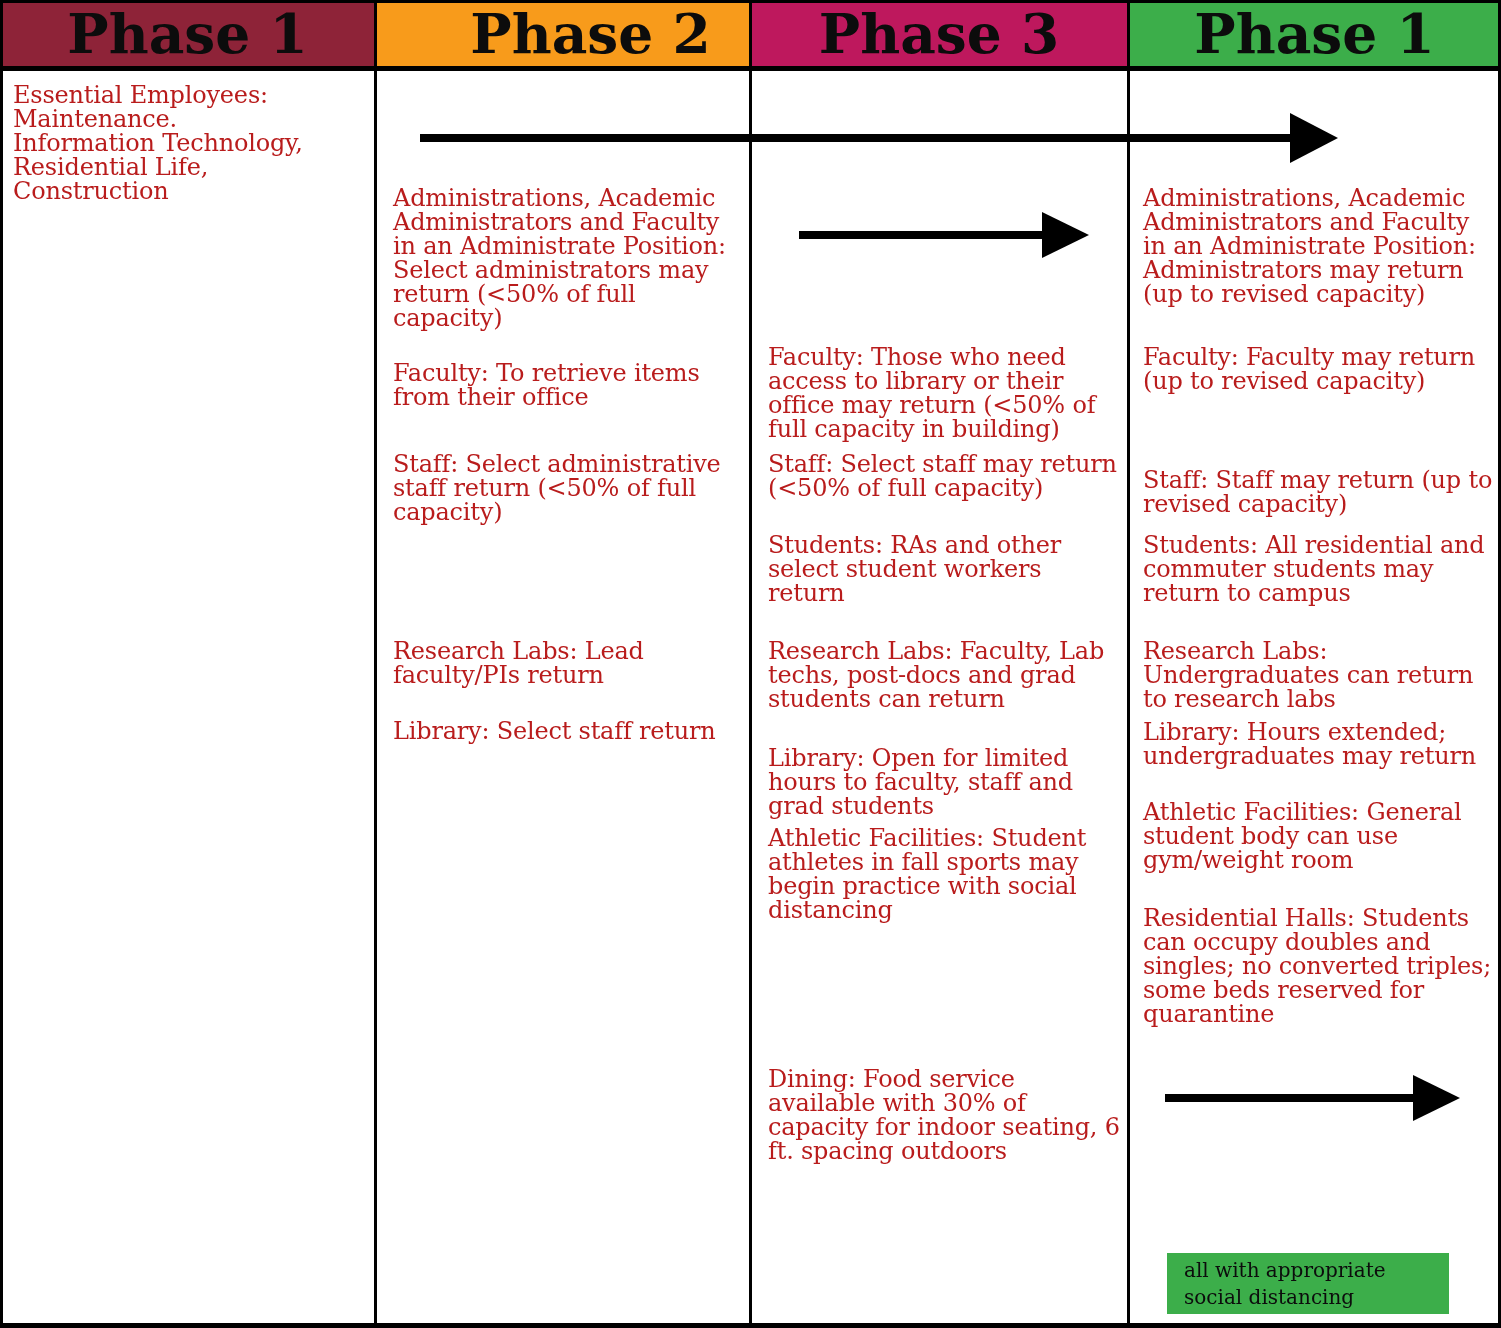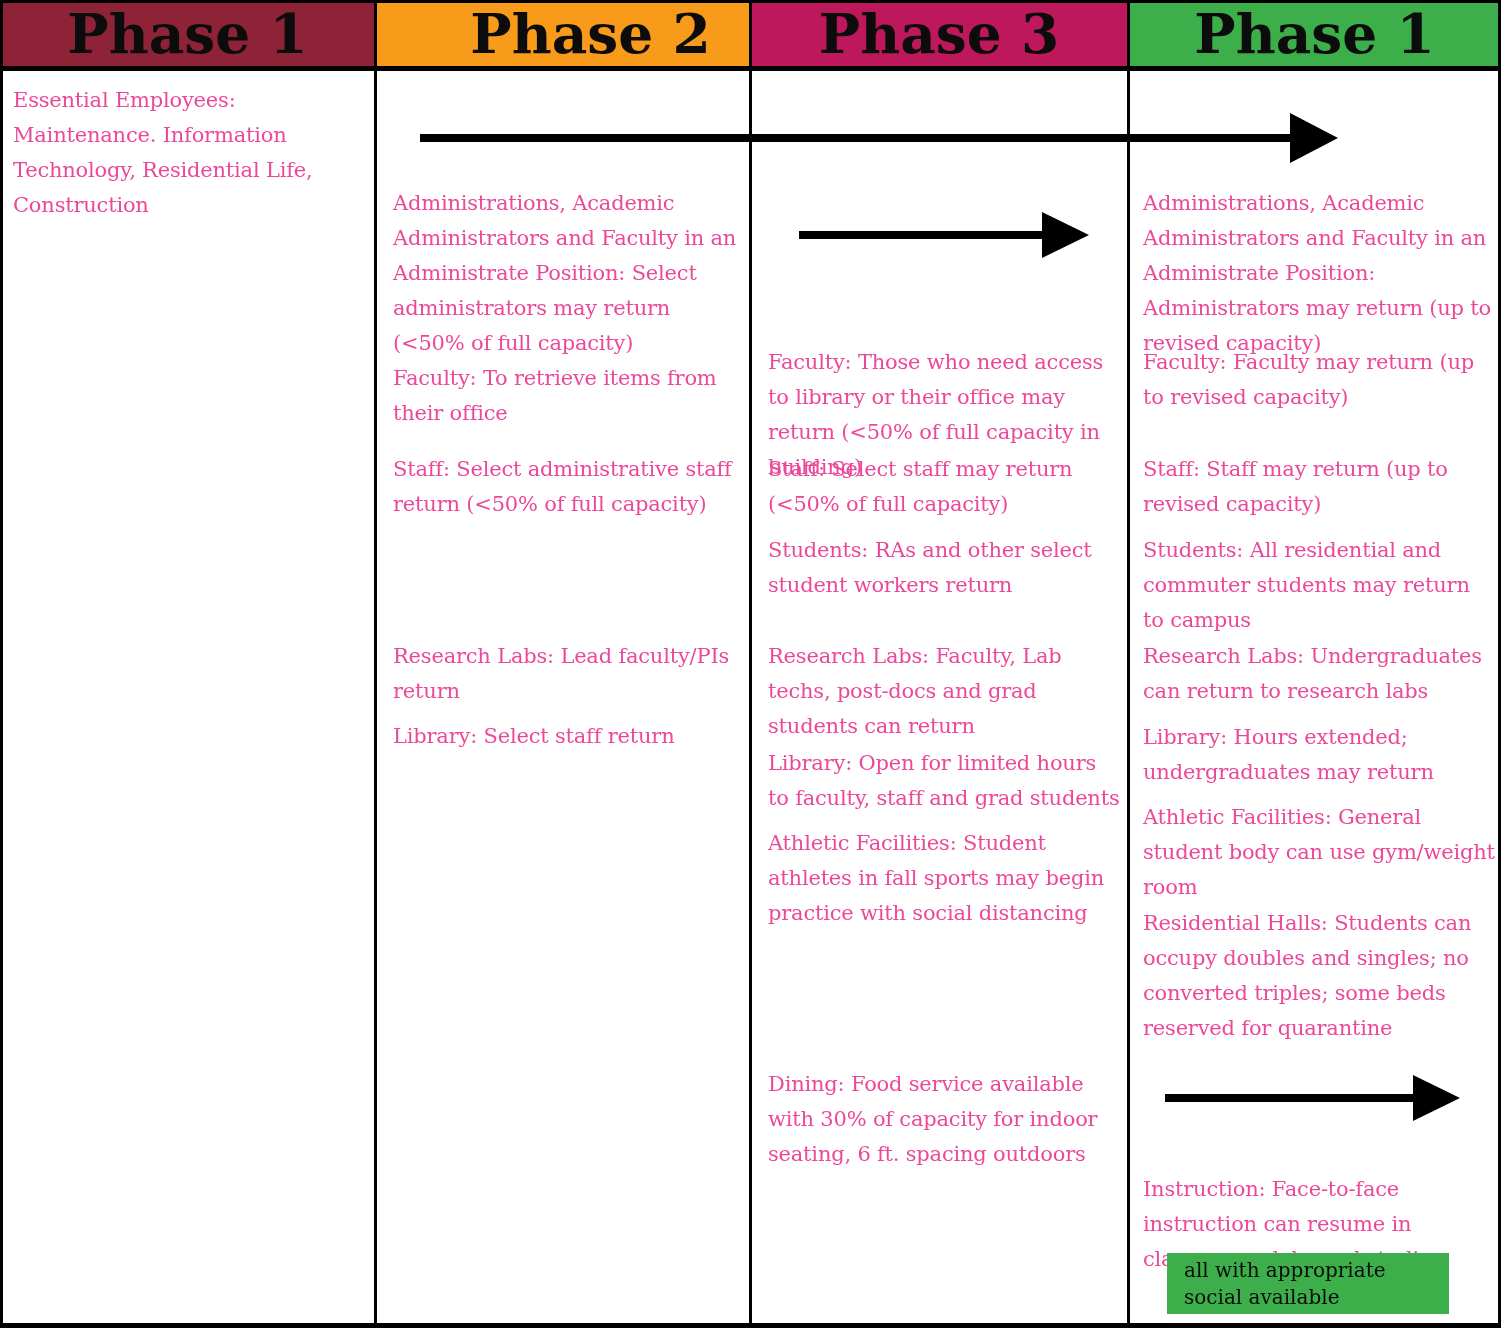--- a/index.html
+++ b/index.html
@@ -18,21 +18,21 @@
   .header-cell {
     position:absolute; top:0; height:66px; border-bottom:5px solid #000;
     display:flex; align-items:center; justify-content:center;
     font-weight:bold; font-size:55px; color:#0c0c0c; z-index:1;
   }
   .hc-1 { left:0; width:375px; }
   .hc-2 { left:375px; width:375px;padding-left:28px; }
   .hc-3 { left:750px; width:378px; }
   .hc-4 { left:1128px; width:373px; }
   .para {
-    position:absolute; font-size:21px; line-height:35px; color:#ec4899;
+    position:absolute; font-size:24px; line-height:24px; color:#b91c1c;
     letter-spacing:-0.2px;
   }
   .c1 { left:13px;  width:300px; }
   .c2 { left:393px; width:346px; }
   .c3 { left:768px; width:352px; }
   .c4 { left:1143px; width:352px; }
   .shaft { position:absolute; height:8px; background:#000; z-index:3; }
   .ahead { position:absolute; width:0; height:0; border-style:solid; z-index:3; }
   .arrow-right-head { border-color:transparent transparent transparent #000; }
   .note-box {
@@ -77,35 +77,34 @@
   <div class="para c3" style="top:345px">Faculty: Those who need access to library or their office may return (&lt;50% of full capacity in building)</div>
   <div class="para c3" style="top:452px">Staff: Select staff may return (&lt;50% of full capacity)</div>
   <div class="para c3" style="top:533px">Students: RAs and other select student workers return</div>
   <div class="para c3" style="top:639px">Research Labs: Faculty, Lab techs, post-docs and grad students can return</div>
   <div class="para c3" style="top:746px">Library: Open for limited hours to faculty, staff and grad students</div>
   <div class="para c3" style="top:826px">Athletic Facilities: Student athletes in fall sports may begin practice with social distancing</div>
   <div class="para c3" style="top:1067px">Dining: Food service available with 30% of capacity for indoor seating, 6 ft. spacing outdoors</div>
 
   <div class="para c4" style="top:186px">Administrations, Academic Administrators and Faculty in an Administrate Position: Administrators may return (up to revised capacity)</div>
   <div class="para c4" style="top:345px">Faculty: Faculty may return (up to revised capacity)</div>
-  <div class="para c4" style="top:452px">Staff: Staff may return (up to revised capacity)</div>
+  <div class="para c4" style="top:468px">Staff: Staff may return (up to revised capacity)</div>
   <div class="para c4" style="top:533px">Students: All residential and commuter students may return to campus</div>
   <div class="para c4" style="top:639px">Research Labs: Undergraduates can return to research labs</div>
   <div class="para c4" style="top:720px">Library: Hours extended; undergraduates may return</div>
   <div class="para c4" style="top:800px">Athletic Facilities: General student body can use gym/weight room</div>
   <div class="para c4" style="top:906px">Residential Halls: Students can occupy doubles and singles; no converted triples; some beds reserved for quarantine</div>
-  <div class="para c4" style="top:1172px">Instruction: Face-to-face instruction can resume in classrooms, labs and studios</div>
 
   <div>
     <div class="shaft" style="left:1165px; top:1094px; width:248px;"></div>
     <div class="ahead arrow-right-head" style="left:1413px; top:1075px; border-width:23px 0 23px 47px;"></div>
   </div>
 
   <div class="note-box" style="background-color: rgb(60, 174, 74);">
-    <div class="note-text">all with appropriate social available</div>
+    <div class="note-text">all with appropriate social distancing</div>
     <div>
       
       
       
     </div>
   </div>
 
   <div class="outer-border"></div>
 </div>
 

